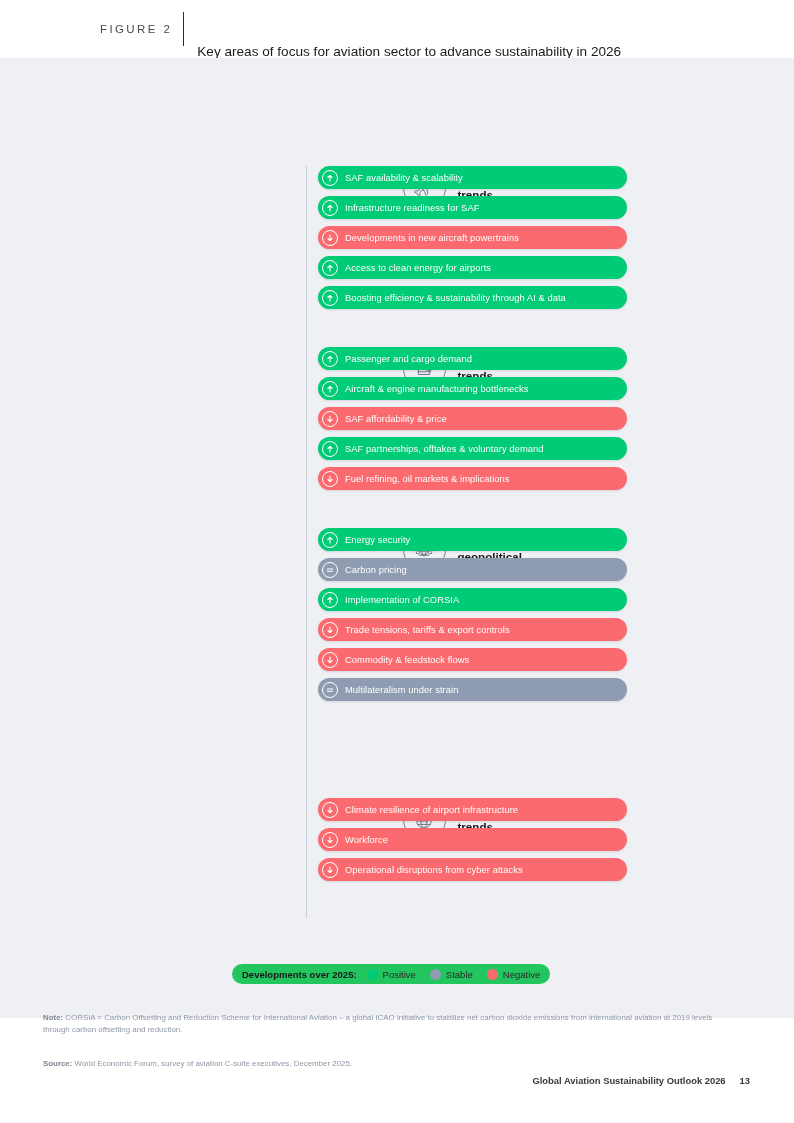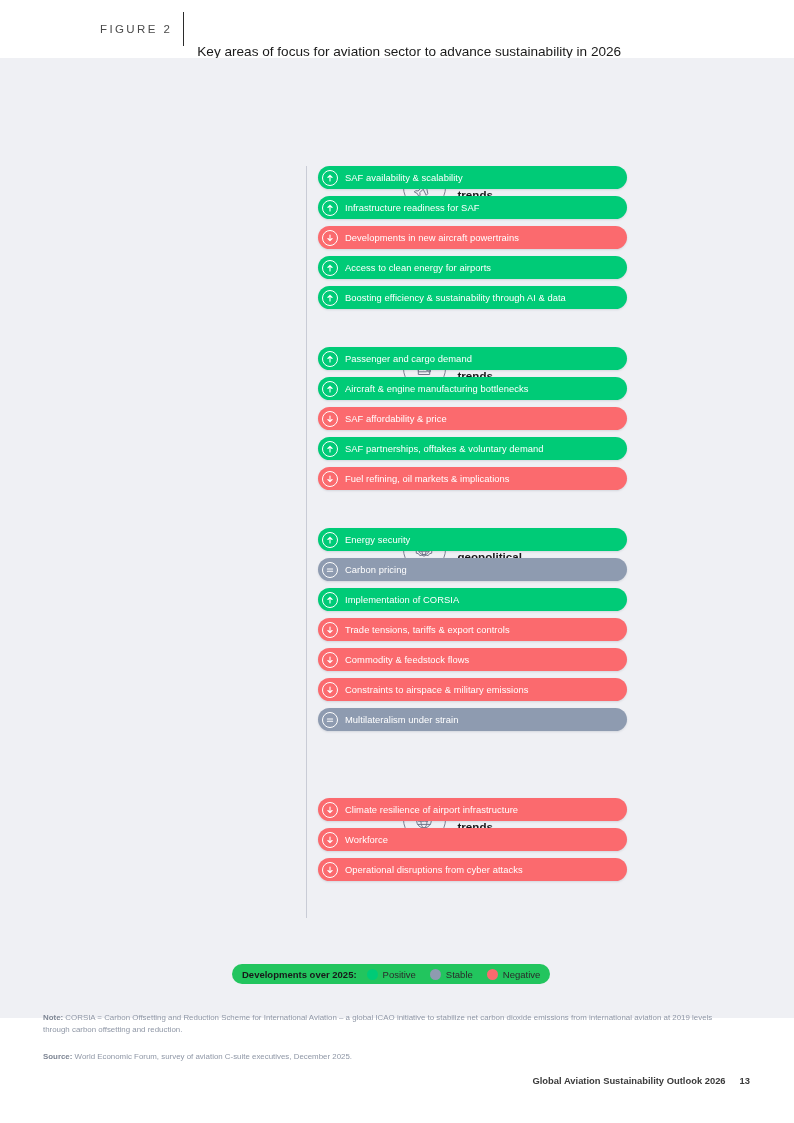--- a/index.html
+++ b/index.html
@@ -200,21 +200,21 @@
     left: 43px;
     top: 954px;
     width: 690px;
   }
   .note-line {
     font-size: 7.9px;
     line-height: 11.6px;
     color: #8f97a6;
   }
   .note-line b { color: #7d8593; }
-  .note-source { margin-top: 16px; }
+  .note-source { margin-top: 23px; }
 
   
   .footer {
     position: absolute;
     left: 0;
     top: 1075px;
     width: 794px;
     display: flex;
     justify-content: flex-end;
     padding-right: 56px;
@@ -403,28 +403,20 @@
             </span>
             <span class="pill-label">Trade tensions, tariffs &amp; export controls</span>
           </div>
           <div class="pill negative">
             <span class="pill-badge">
               <svg width="10" height="10" viewBox="0 0 10 10">
                 <path stroke="#ffffff" fill="none" stroke-width="1.1" stroke-linecap="round" stroke-linejoin="round" d="M5 2v5.6 M2.9 5.5L5 7.7l2.1-2.2"></path>
               </svg>
             </span>
             <span class="pill-label">Commodity &amp; feedstock flows</span>
-          </div>
-          <div class="pill negative">
-            <span class="pill-badge">
-              <svg width="10" height="10" viewBox="0 0 10 10">
-                <path stroke="#ffffff" fill="none" stroke-width="1.1" stroke-linecap="round" stroke-linejoin="round" d="M5 2v5.6 M2.9 5.5L5 7.7l2.1-2.2"></path>
-              </svg>
-            </span>
-            <span class="pill-label">Constraints to airspace &amp; military emissions</span>
           </div>
           <div class="pill stable">
             <span class="pill-badge">
               <svg width="10" height="10" viewBox="0 0 10 10">
                 <path stroke="#ffffff" fill="none" stroke-width="1.1" stroke-linecap="round" stroke-linejoin="round" d="M2.4 4h5.2 M2.4 6.2h5.2"></path>
               </svg>
             </span>
             <span class="pill-label">Multilateralism under strain</span>
           </div>
         </div>

